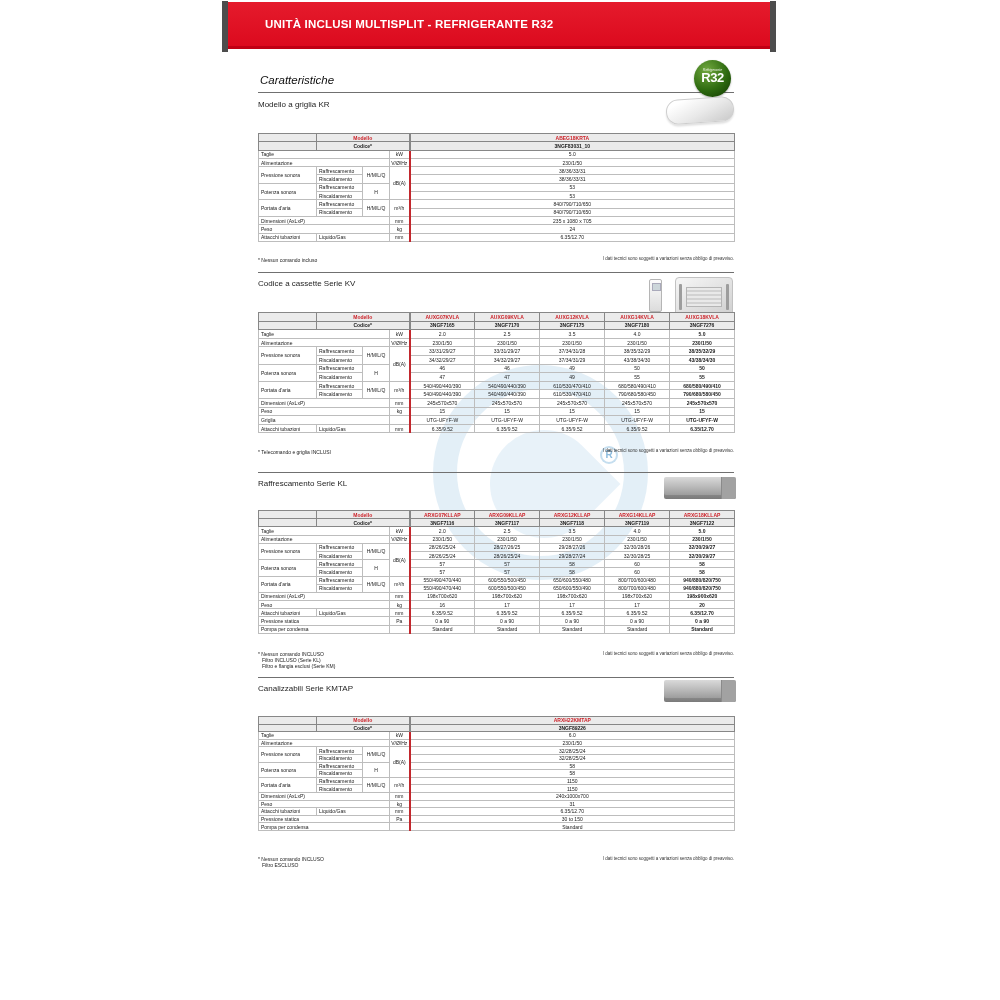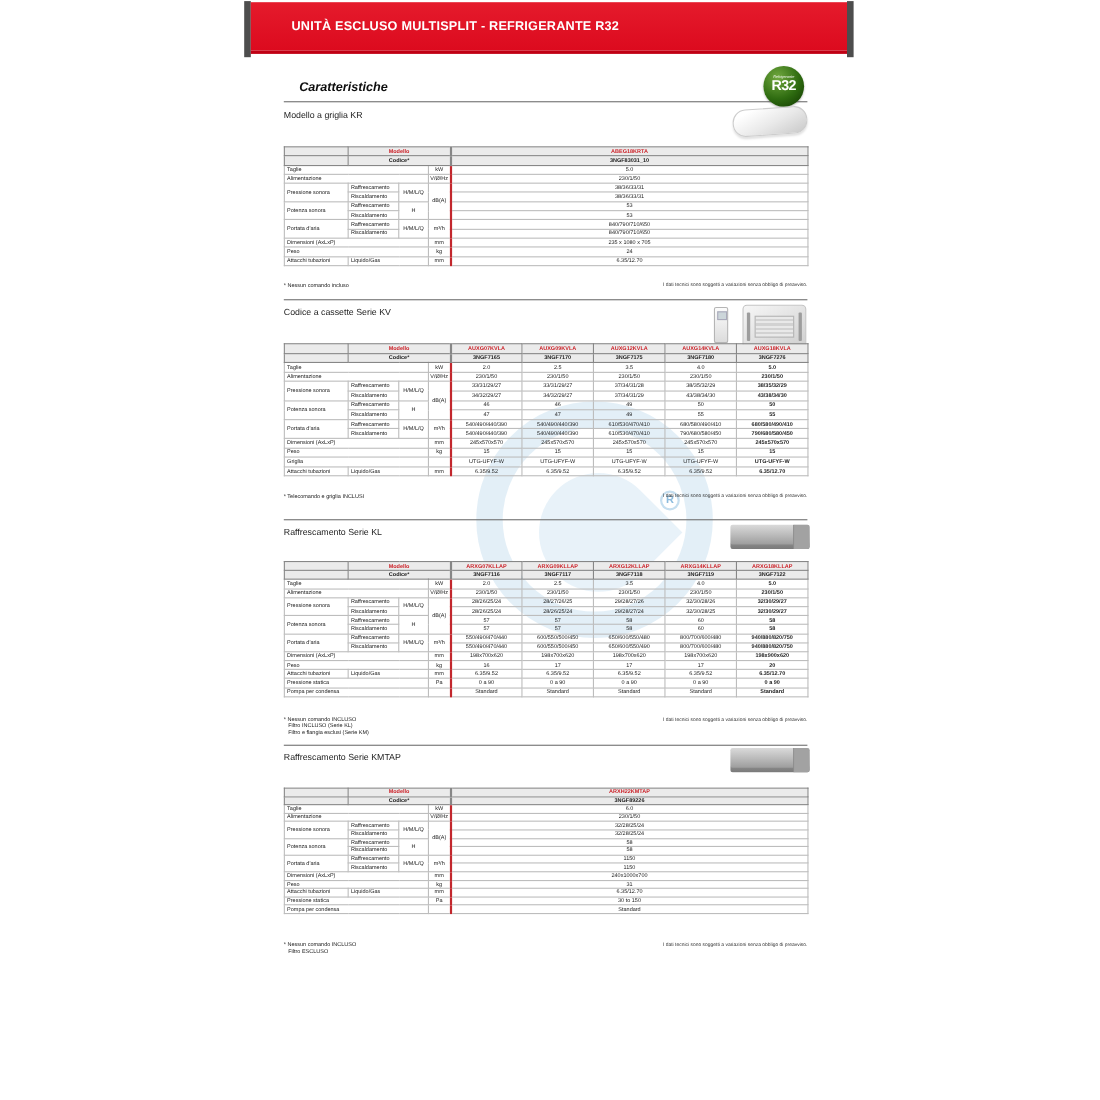--- a/index.html
+++ b/index.html
@@ -9,21 +9,21 @@
 
   
   .banner { position:absolute; left:0; top:2px; width:542px; height:47px;
             background:linear-gradient(#e51b2c,#dc0a1e); border-bottom:3px solid #c00014; }
   .banner-title { position:absolute; left:37px; top:16px; color:#fff; font-weight:bold;
                   font-size:11.5px; letter-spacing:.2px; white-space:nowrap; }
   .sidebar-shadow { position:absolute; top:1px; width:6px; height:51px; background:#4d4d4d; }
   .sb-l { left:-6px; } .sb-r { left:542px; }
 
   
-  .h1 { position:absolute; left:44px; top:74px; font-size:11.5px; font-weight:bold;
+  .h1 { position:absolute; left:32px; top:74px; font-size:11.5px; font-weight:normal;
         font-style:italic; color:#0e0e0e; }
   .rule { position:absolute; left:30px; width:476px; border-top:1px solid #707070; height:0; }
   .sec { position:absolute; left:30px; font-size:8px; color:#1d1d1d; }
 
   
   .r32 { position:absolute; left:466px; top:60px; width:37px; height:37px; border-radius:50%;
          background:radial-gradient(circle at 35% 28%, #71a83f, #2e6b10 55%, #123a00 95%);
          color:#fff; text-align:center; box-shadow:0 1px 2px rgba(0,0,0,.3); }
   .r32 .s { font-size:3.5px; font-style:italic; padding-top:8px; opacity:.9; }
   .r32 .b2 { font-size:13px; font-weight:bold; line-height:12px; letter-spacing:-.5px; }
@@ -81,21 +81,21 @@
   .disc { position:absolute; right:40px; font-size:4.5px; color:#333; text-align:right; }
 </style>
 </head>
 <body>
 
 <div class="page">
 
   <div class="sidebar-shadow sb-l"></div>
   <div class="sidebar-shadow sb-r"></div>
   <div class="banner">
-    <div class="banner-title">UNITÀ ESCLUSO MULTISPLIT - REFRIGERANTE R32</div>
+    <div class="banner-title">UNITÀ INCLUSI MULTISPLIT - REFRIGERANTE R32</div>
   </div>
 
   <div class="h1">Caratteristiche</div>
   <div class="rule" style="top:92px"></div>
   <div class="r32">
     <div class="s">Refrigerante</div>
     <div class="b2">R32</div>
   </div>
 
   <div class="wm">
@@ -501,21 +501,21 @@
   </tbody>
     </table>
   <div class="note" style="top:651px">
     <div>* Nessun comando INCLUSO</div>
     <div style="padding-left:4px">Filtro INCLUSO (Serie KL)</div>
     <div style="padding-left:4px">Filtro e flangia esclusi (Serie KM)</div>
   </div>
   <div class="disc" style="top:651px">I dati tecnici sono soggetti a variazioni senza obbligo di preavviso.</div>
 
   <div class="rule" style="top:677px"></div>
-  <div class="sec" style="top:684px">Raffrescamento Serie KMTAP</div>
+  <div class="sec" style="top:684px">Canalizzabili Serie KMTAP</div>
   <div class="duct-img duct-km"></div>
 
   <table class="spec t-km" style="top:716px">
     <colgroup>
         <col style="width:58px">
         <col style="width:46px">
         <col style="width:27px">
         <col style="width:20px">
         <col style="width:325px">
       </colgroup>

